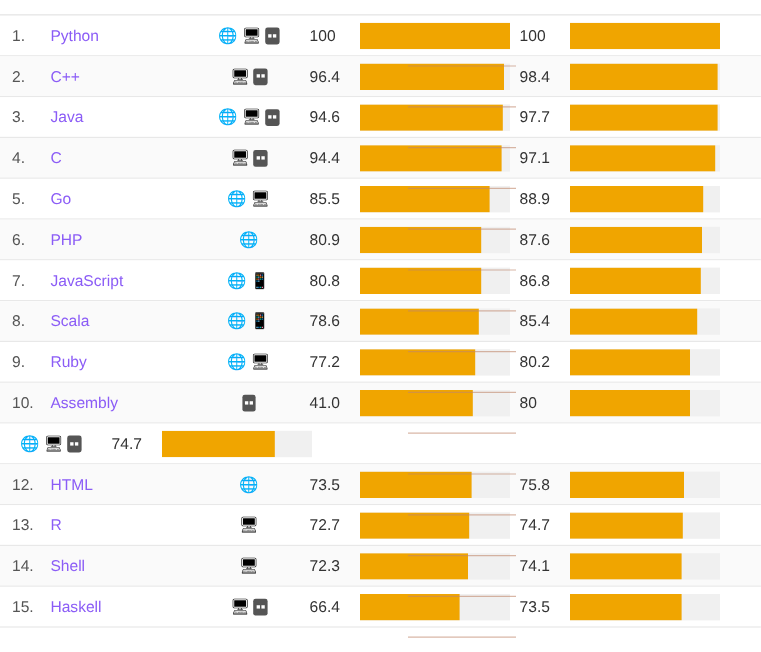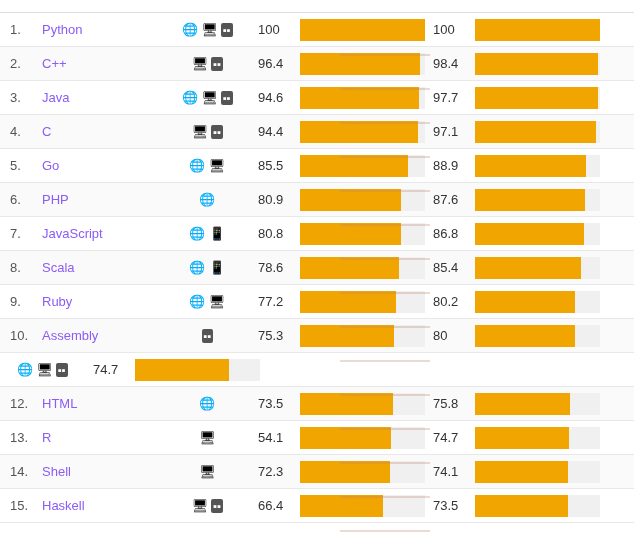--- a/index.html
+++ b/index.html
@@ -330,21 +330,21 @@
   </div>
       <div class="data-row">
     <div class="cell-rank">
       <span class="rank-num">10.</span>
       <span class="lang-name">Assembly</span>
     </div>
     <div class="cell-types">
           <span style="font-size:11px;background:#555;color:#fff;padding:1px 2px;border-radius:2px;">▪▪</span>
         </div>
     <div class="cell-bar">
-      <span class="bar-value">75.3</span>
+      <span class="bar-value">41.0</span>
       <div class="bar-track">
         <div class="bar-fill" style="width:75%"></div>
       </div>
     </div>
     <div class="cell-bar">
       <span class="bar-value">80</span>
       <div class="bar-track">
         <div class="bar-fill bar-fill2" style="width:80%"></div>
       </div>
     </div>
@@ -385,21 +385,21 @@
   </div>
       <div class="data-row">
     <div class="cell-rank">
       <span class="rank-num">13.</span>
       <span class="lang-name">R</span>
     </div>
     <div class="cell-types">
           <span style="font-size:13px;">🖥</span>
         </div>
     <div class="cell-bar">
-      <span class="bar-value">54.1</span>
+      <span class="bar-value">72.7</span>
       <div class="bar-track">
         <div class="bar-fill" style="width:73%"></div>
       </div>
     </div>
     <div class="cell-bar">
       <span class="bar-value">74.7</span>
       <div class="bar-track">
         <div class="bar-fill bar-fill2" style="width:75%"></div>
       </div>
     </div>

